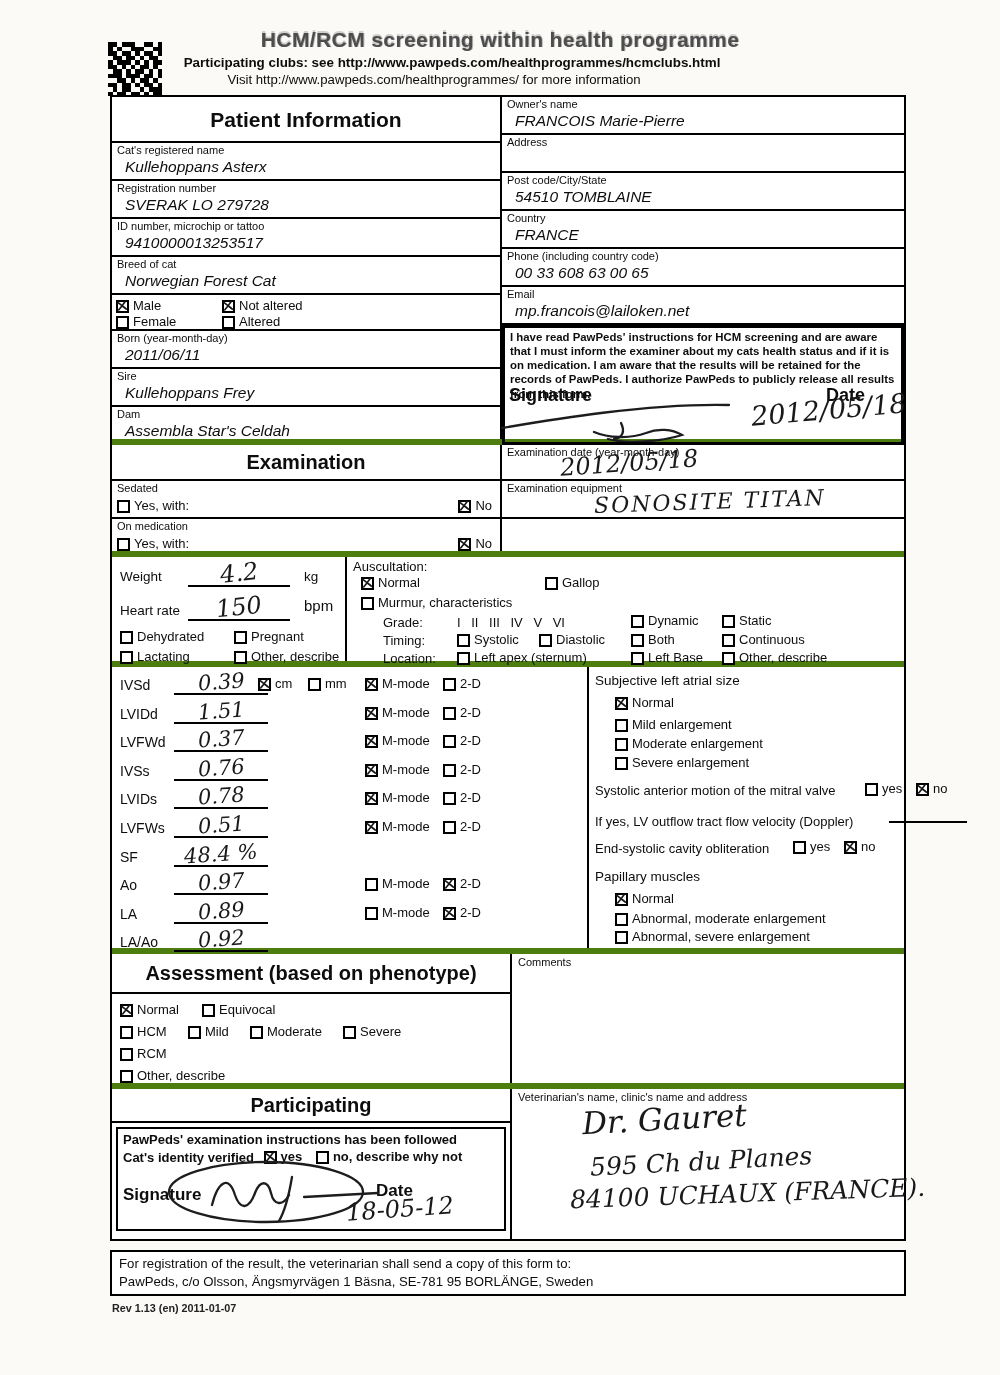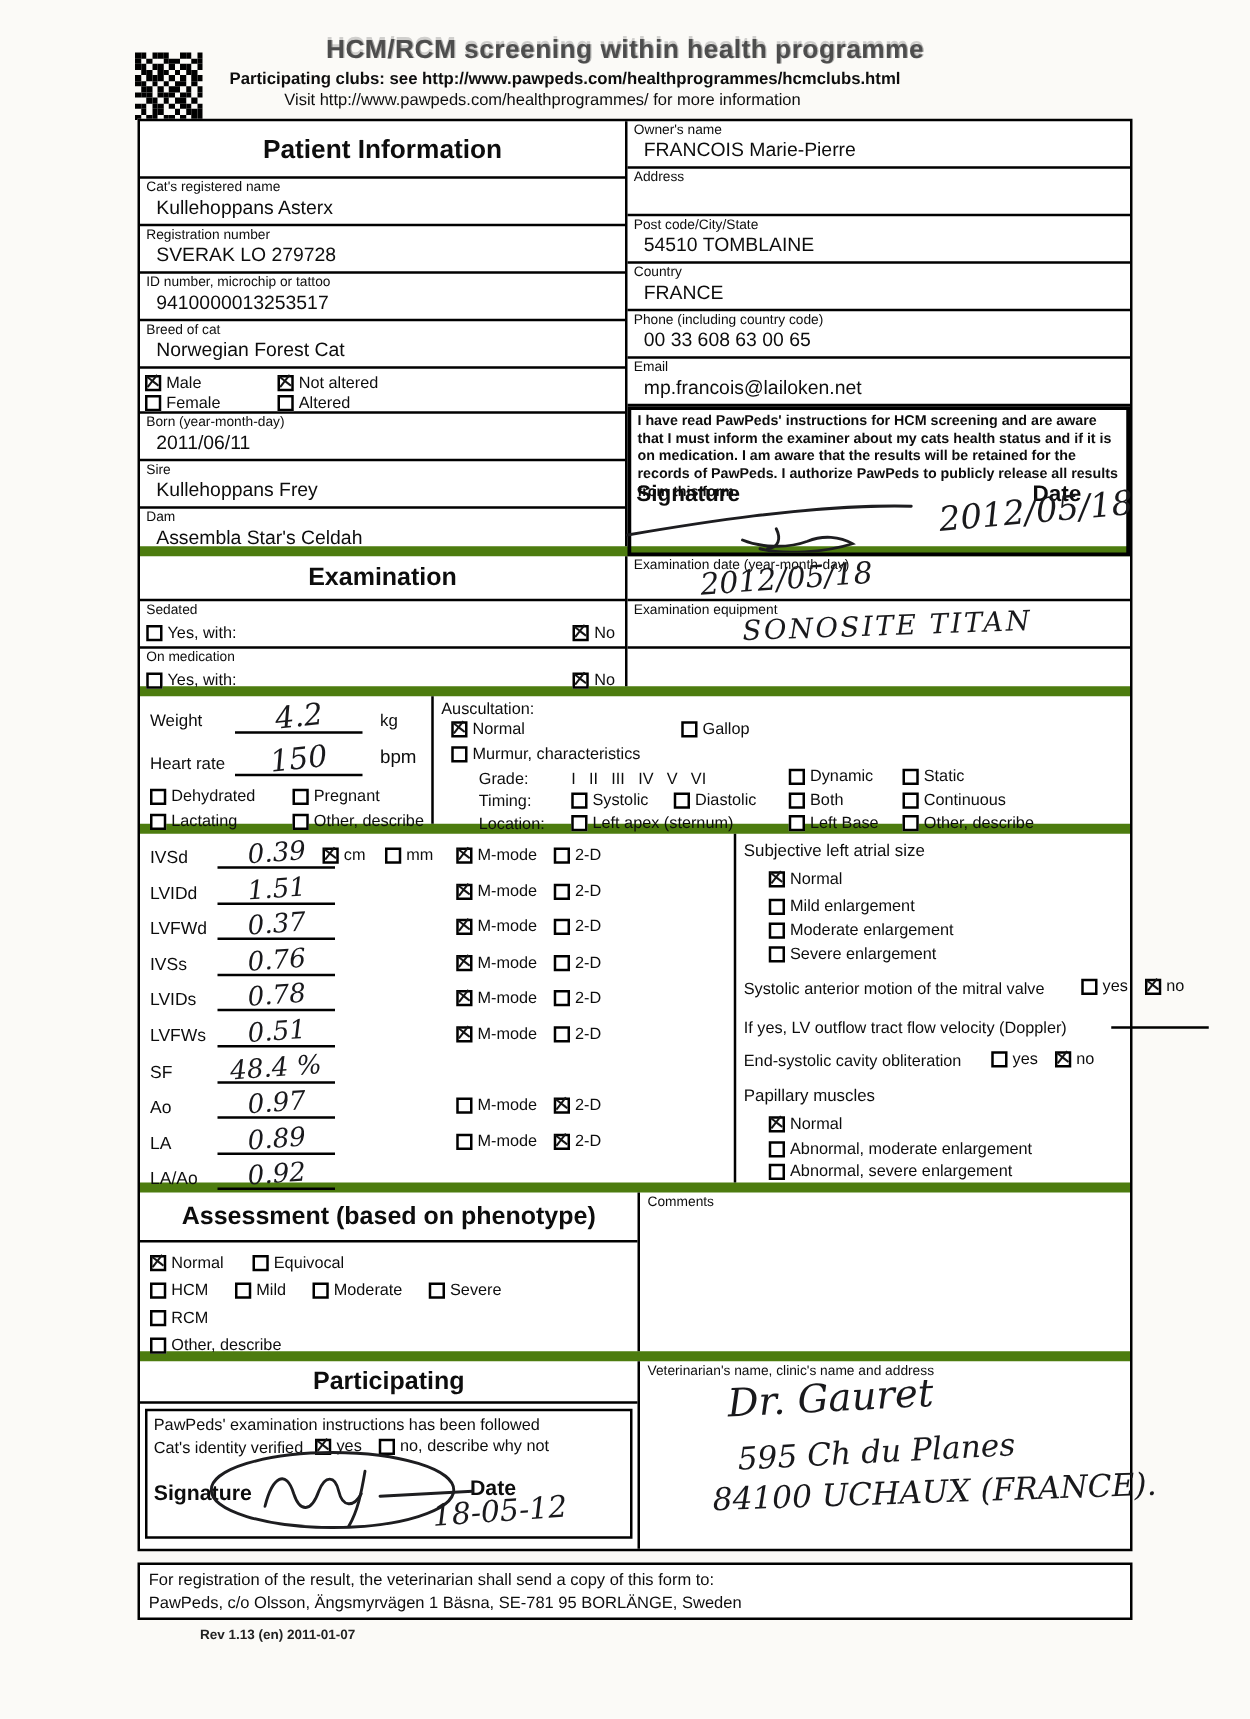--- a/index.html
+++ b/index.html
@@ -20,32 +20,32 @@
     text-shadow:0 -2px 0 rgba(110,110,110,.30), 1px 0 0 rgba(80,80,80,.4);
   }
   .hdr-sub1 { position:absolute; top:55px; left:0; width:904px; text-align:center; font-size:13.4px; font-weight:bold; }
   .hdr-sub2 { position:absolute; top:72px; left:0; width:868px; text-align:center; font-size:13.2px; }
   .qr { position:absolute; left:108px; top:42px; width:54px; height:54px; display:grid; grid-template-columns:repeat(12,1fr); }
   .qr div { background:transparent; }
   .qr .q1 { background:#000; }
 
   
   .form { position:absolute; left:110px; top:95px; width:796px; height:1146px; border:2px solid #000; background:#fff; }
-  .band { display:flex; width:100%; border-bottom:8px solid #4d7c0f; }
+  .band { display:flex; width:100%; border-bottom:6px solid #4d7c0f; }
   .band.last { border-bottom:none; }
   .col-l { flex:none; border-right:2px solid #000; position:relative; }
   .col-r { flex:1; position:relative; }
 
   .sec-title { font-weight:bold; font-size:21px; text-align:center; }
   .titlerow { display:flex; align-items:center; justify-content:center; border-bottom:2px solid #000; }
   .fldrow { border-bottom:2px solid #000; padding:1px 5px 0; position:relative; }
   .nbb { border-bottom:none; }
   .h34{height:34px}.h36{height:36px}.h38{height:38px}.h40{height:40px}.h46{height:46px}
   .lbl { font-size:11px; line-height:1.2; display:block; white-space:nowrap; }
-  .val { font-size:15.5px; padding-left:8px; display:block; margin-top:1px; white-space:nowrap; }
+  .val { font-size:15.5px; padding-left:8px; display:block; margin-top:1px; white-space:nowrap;font-style:italic; }
 
   .cbi { white-space:nowrap; font-size:13px; }
   .cblbl { vertical-align:1px; }
   .cb {
     display:inline-block; width:13px; height:13px; border:2px solid #000;
     position:relative; vertical-align:-2px; margin-right:4px; background:#fff;
   }
   .cb.checked::after {
     content:"✕"; position:absolute; left:-3px; top:-6px;
     font-size:17px; font-weight:bold; color:#141414;
@@ -55,28 +55,28 @@
   .hw { font-family:"DejaVu Serif", serif; font-style:italic; color:#19191c; white-space:nowrap; }
   .blank { border-bottom:2px solid #000; display:inline-block; text-align:center; }
 
   .consent {
     height:120px; border:3px solid #000; padding:2px 5px; position:relative;
   }
   .consent-text { font-size:11.4px; font-weight:bold; line-height:1.24; }
   .sigword { font-weight:bold; font-size:18px; }
 
   .vetbox { margin:4px; border:2px solid #000; height:104px; position:relative; padding:3px 5px; }
-  .vline { font-size:13px; white-space:nowrap; }
+  .vline { font-size:13px; white-space:nowrap;font-weight:bold; }
 
   .footerbox {
     position:absolute; left:110px; top:1250px; width:796px;
     border:2px solid #000; background:#fff; padding:3px 7px;
     font-size:13.2px; line-height:1.35;
   }
-  .rev { position:absolute; left:112px; top:1302px; font-size:10.8px; font-weight:bold; color:#222;margin-left:48px; }
+  .rev { position:absolute; left:112px; top:1302px; font-size:10.8px; font-weight:bold; color:#222; }
 
   svg.sig path, svg.sig ellipse, svg.sig line { fill:none; stroke:#1d1d20; stroke-width:2.3; stroke-linecap:round; }
 </style>
 </head>
 <body>
 
 <div class="qr">
     <div class="q1"></div>
     <div class="q1"></div>
     <div></div>

